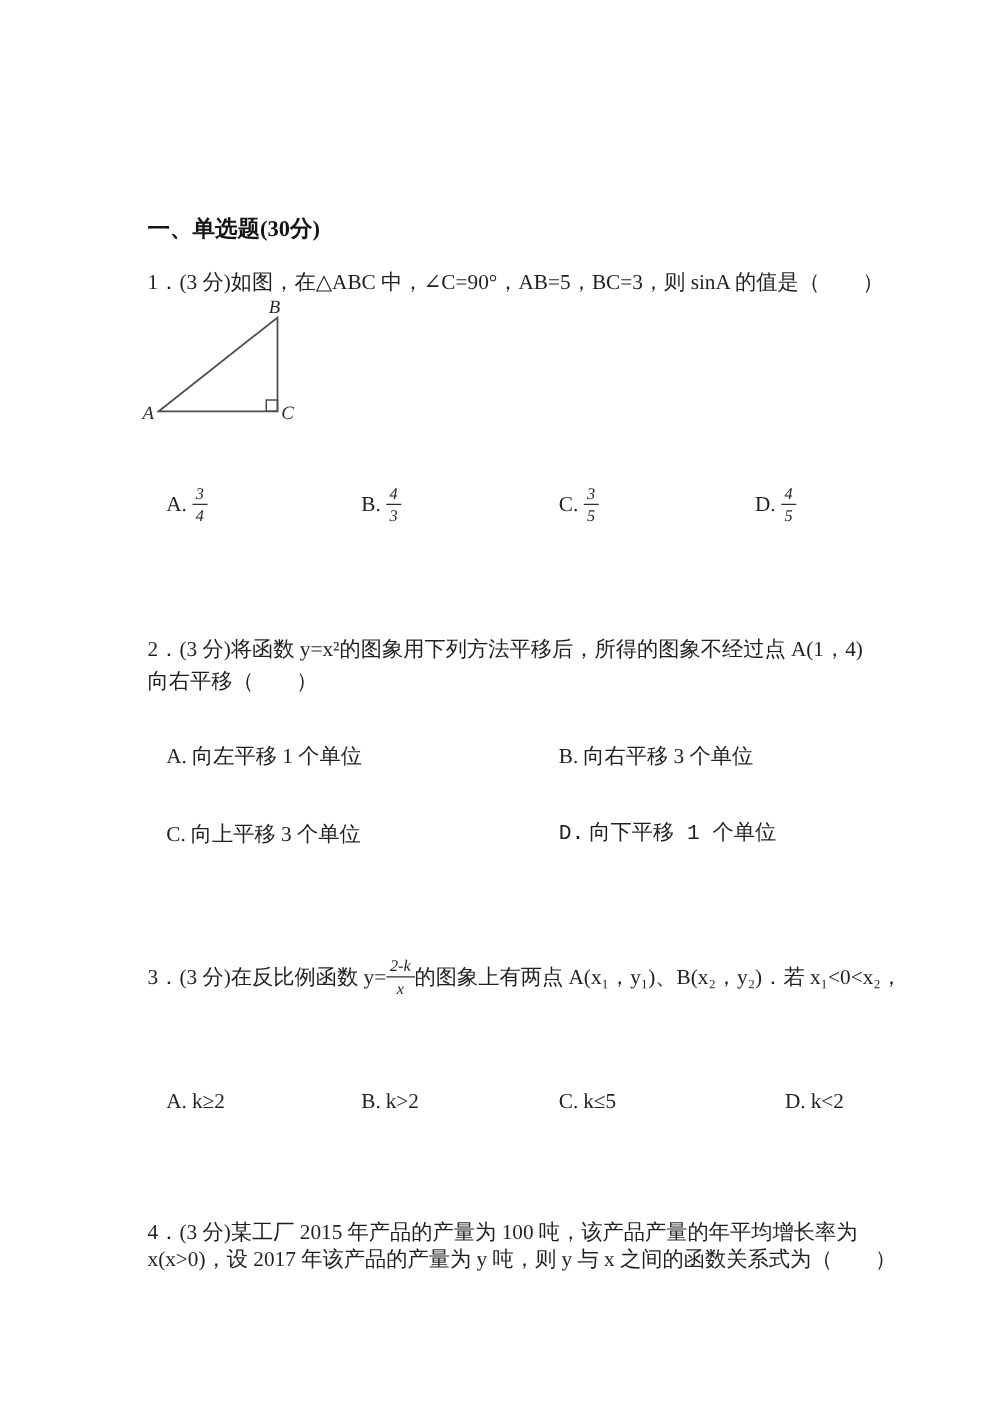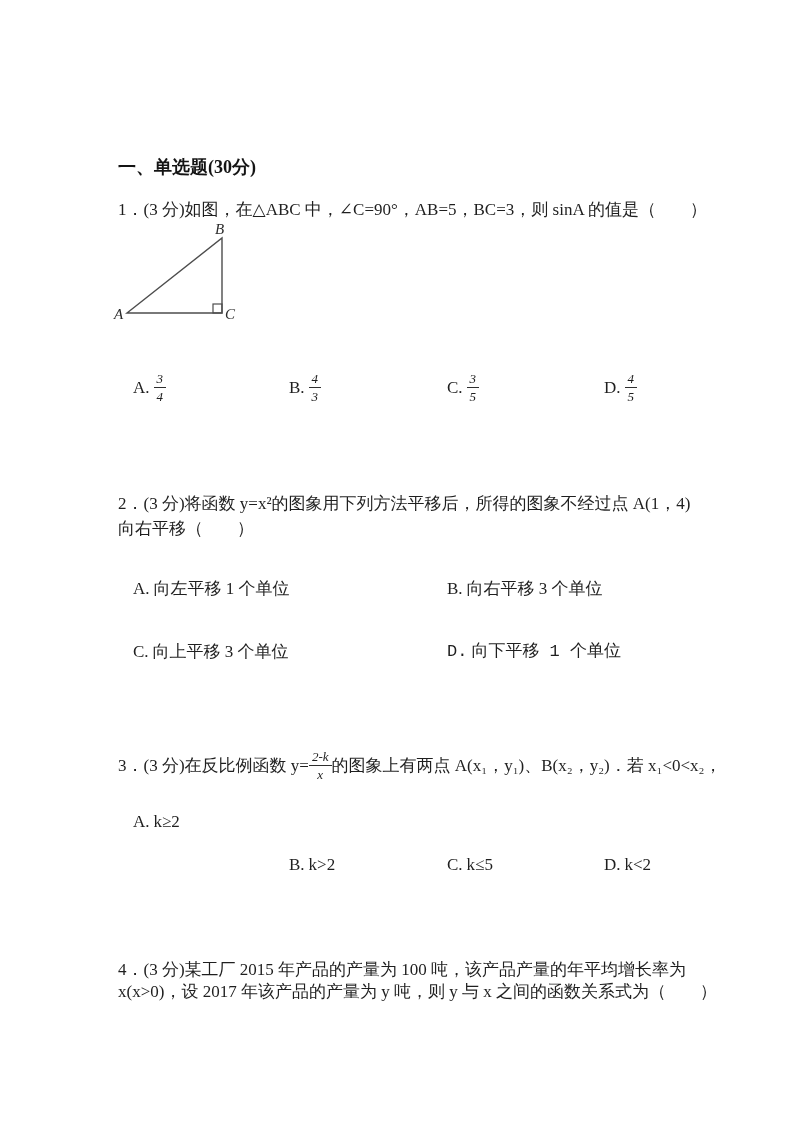--- a/index.html
+++ b/index.html
@@ -8,21 +8,21 @@
     font-family: "Liberation Serif", "DejaVu Serif", serif;
     color: #1f1f1f;
   }
   .page {
     position: relative;
     width: 793px;
     height: 1122px;
     background: #ffffff;
     overflow: hidden;
   }
-  .abs { position: absolute; }
+  .abs { position: absolute; margin-top: 16px; }
   .section-title {
     font-size: 18px;
     font-weight: bold;
     line-height: 25px;
     white-space: nowrap;
     color: #141414;
   }
   .stem-line {
     font-size: 17px;
     line-height: 25px;
@@ -101,29 +101,29 @@
     <span class="opt-label">C.</span><span>向上平移 3 个单位</span>
   </div>
   <div class="abs opt" style="left:447px; top:639px;font-family:Liberation Mono, monospace;">
     <span class="opt-label">D.</span><span>向下平移 1 个单位</span>
   </div>
 
   <div class="abs stem-line" style="left:118px; top:752px;">
     <span>3．(3 分)在反比例函数 y=</span><span class="frac"><span class="fnum">2-k</span><span class="fden">x</span></span><span>的图象上有两点 A(x₁，y₁)、B(x₂，y₂)．若 x₁&lt;0&lt;x₂，</span>
   </div>
 
-  <div class="abs opt" style="left:133px; top:809px;">
+  <div class="abs opt" style="left:133px; top:852px;">
     <span class="opt-label">A.</span><span>k≥2</span>
   </div>
   <div class="abs opt" style="left:289px; top:852px;">
     <span class="opt-label">B.</span><span>k&gt;2</span>
   </div>
   <div class="abs opt" style="left:447px; top:852px;">
     <span class="opt-label">C.</span><span>k≤5</span>
   </div>
-  <div class="abs opt" style="left:604px; top:852px;">
+  <div class="abs opt" style="left:628px; top:852px;">
     <span class="opt-label">D.</span><span>k&lt;2</span>
   </div>
 
   <div class="abs stem-line" style="left:118px; top:957px;">4．(3 分)某工厂 2015 年产品的产量为 100 吨，该产品产量的年平均增长率为</div>
   <div class="abs stem-line" style="left:118px; top:979px;">x(x&gt;0)，设 2017 年该产品的产量为 y 吨，则 y 与 x 之间的函数关系式为（　　）</div>
 
 </div>
 
 </body></html>

